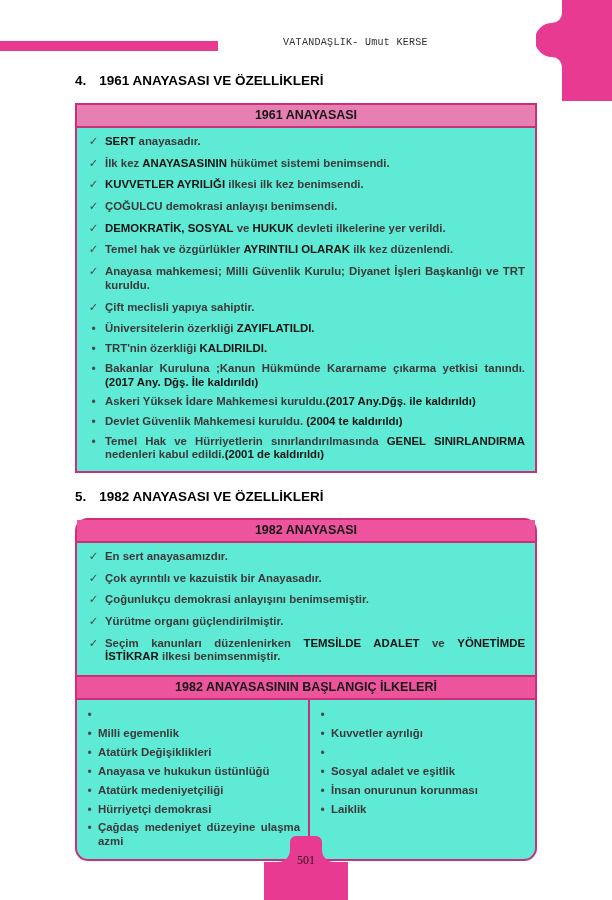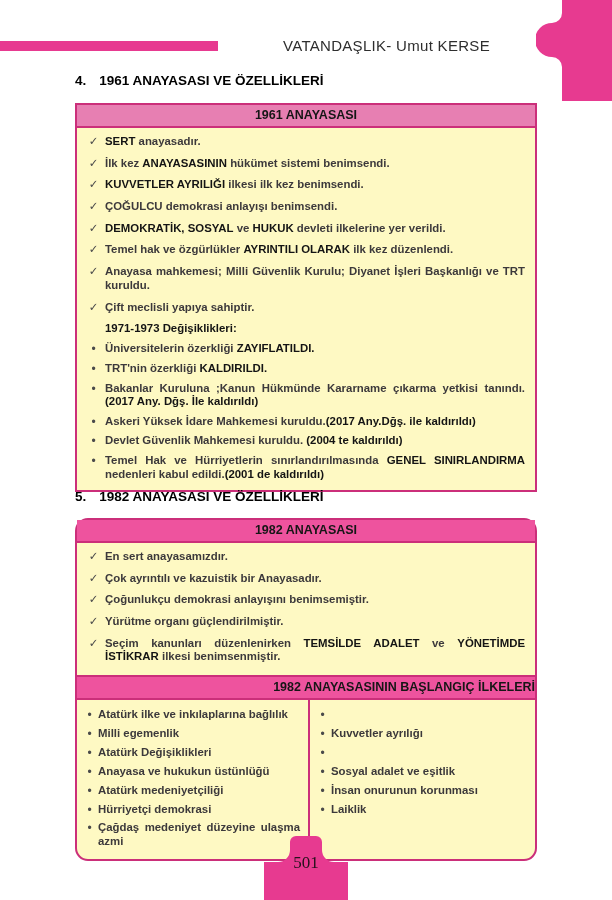--- a/index.html
+++ b/index.html
@@ -7,30 +7,30 @@
     width:612px; height:900px;
     background:#ffffff;
     font-family:"Liberation Sans", sans-serif;
     position:relative;
     overflow:hidden;
   }
   .page { position:absolute; inset:0; }
 
   
   .top-bar { position:absolute; left:0; top:41px; width:218px; height:10px; background:#e73a90; }
-  .header-title { position:absolute; left:283px; top:37px; font-size:15px; color:#2e2e2e; letter-spacing:0.3px; white-space:nowrap; }
+  .header-title { position:absolute; left:283px; top:37px; font-size:10px; color:#2e2e2e; letter-spacing:0.3px; white-space:nowrap;font-family:Liberation Mono, monospace; }
   .puzzle-tr { position:absolute; top:0; right:0; }
 
   
   .section-heading { position:absolute; left:75px; display:flex; gap:13px; font-weight:bold; font-size:13.5px; color:#000; }
   .section-heading.h4 { top:73px; }
   .section-heading.h5 { top:489px; }
 
   
-  .ctable { position:absolute; left:75px; width:458px; border:2px solid #cb2f7a; background:#fef9c3; }
+  .ctable { position:absolute; left:75px; width:458px; border:2px solid #cb2f7a; background:#5eead4; }
   .ctable.t1961 { top:103px; }
   .ctable.t1982 { top:518px;border-radius:13px; }
   .ctable-header {
     text-align:center; font-weight:bold; font-size:12.5px; color:#161616;
     padding:3px 0 4px; border-bottom:2px solid #cb2f7a;
   }
   .t1961 .ctable-header { background:#e77fb2; }
   .t1982 .ctable-header, .ctable-subheader { background:#ee539e; }
   .ctable-body { padding:7px 8px 3px 5px; }
 
@@ -38,35 +38,35 @@
   .row .mark { flex:none; width:23px; text-align:center; color:#4a4a4a; }
   .row.bullet .mark { font-size:12px; }
   .row .text { flex:1; text-align:justify; padding-right:2px;font-weight:bold; }
   .row b { color:#141414; }
   .row.check { margin-bottom:8px; }
   .row.bullet { margin-bottom:5.5px; }
   .row.subheading { margin-bottom:6px; font-weight:bold; color:#141414; }
   .row.subheading .mark { visibility:hidden; }
 
   .ctable-subheader {
-    text-align:right; font-weight:bold; font-size:12.5px; color:#161616;
+    text-align:center; font-weight:bold; font-size:12.5px; color:#161616;
     padding:3px 0 4px; border-top:2px solid #cb2f7a; border-bottom:2px solid #cb2f7a;
   }
   .columns { display:flex; align-items:stretch; }
   .col { padding:8px 6px 6px 4px; }
   .col.left { width:221px; flex:none; border-right:2px solid #cb2f7a; }
   .col.right { flex:1; }
   .col .row { margin-bottom:4.5px; }
   .col .row .mark { width:17px; }
 
   
   .footer-puzzle { position:absolute; left:264px; top:836px; width:84px; height:64px; }
   .page-number {
     position:absolute; left:264px; top:853px; width:84px; text-align:center;
-    font-family:"Liberation Serif", serif; font-size:17px; color:#25121c;
+    font-family:"Liberation Serif", serif; font-size:12px; color:#25121c;
   }
 </style>
 </head>
 <body>
 
 <div class="page">
 
   <div class="top-bar"></div>
   <div class="header-title">VATANDAŞLIK- Umut KERSE</div>
 
@@ -106,24 +106,20 @@
           <span class="mark">✓</span>
           <span class="text"><span>Temel hak ve özgürlükler </span><b>AYRINTILI OLARAK</b><span> ilk kez düzenlendi.</span></span>
         </div>
         <div class="row check">
           <span class="mark">✓</span>
           <span class="text"><span>Anayasa mahkemesi; Milli Güvenlik Kurulu; Diyanet İşleri Başkanlığı ve TRT kuruldu.</span></span>
         </div>
         <div class="row check">
           <span class="mark">✓</span>
           <span class="text"><span>Çift meclisli yapıya sahiptir.</span></span>
-        </div>
-        <div class="row subheading">
-          <span class="mark"></span>
-          <span class="text"><b>1971-1973 Değişiklikleri:</b></span>
         </div>
         <div class="row bullet">
           <span class="mark">•</span>
           <span class="text"><span>Üniversitelerin özerkliği </span><b>ZAYIFLATILDI.</b></span>
         </div>
         <div class="row bullet">
           <span class="mark">•</span>
           <span class="text"><span>TRT'nin özerkliği </span><b>KALDIRILDI.</b></span>
         </div>
         <div class="row bullet">
@@ -172,21 +168,20 @@
         <div class="row check">
           <span class="mark">✓</span>
           <span class="text"><span>Seçim kanunları düzenlenirken </span><b>TEMSİLDE ADALET</b><span> ve </span><b>YÖNETİMDE İSTİKRAR</b><span> ilkesi benimsenmiştir.</span></span>
         </div>
       </div>
     <div class="ctable-subheader">1982 ANAYASASININ BAŞLANGIÇ İLKELERİ</div>
     <div class="columns">
       <div class="col left">
           <div class="row bullet">
             <span class="mark">•</span>
-            <span class="text">Atatürk ilke ve inkılaplarına bağlılık</span>
           </div>
           <div class="row bullet">
             <span class="mark">•</span>
             <span class="text">Milli egemenlik</span>
           </div>
           <div class="row bullet">
             <span class="mark">•</span>
             <span class="text">Atatürk Değişiklikleri</span>
           </div>
           <div class="row bullet">

